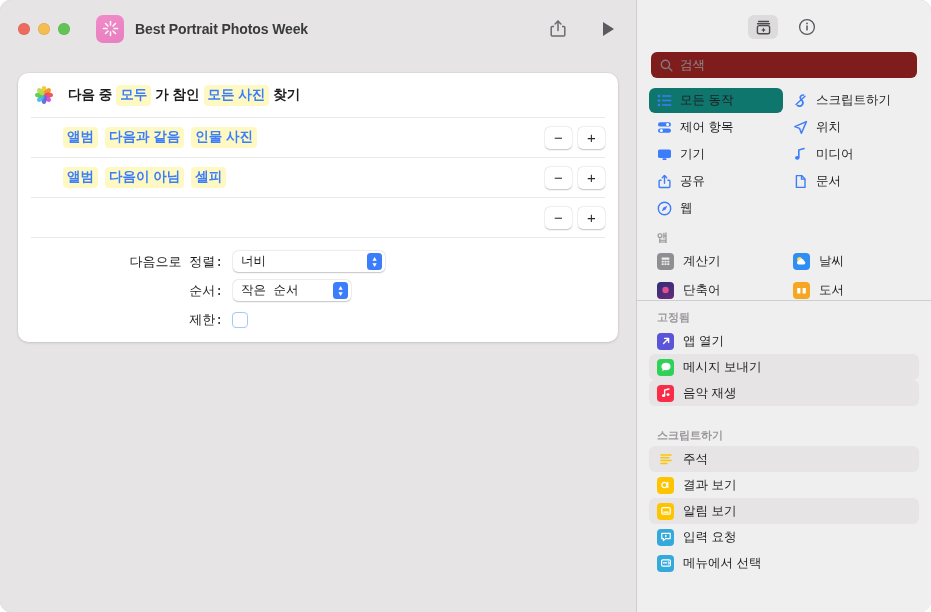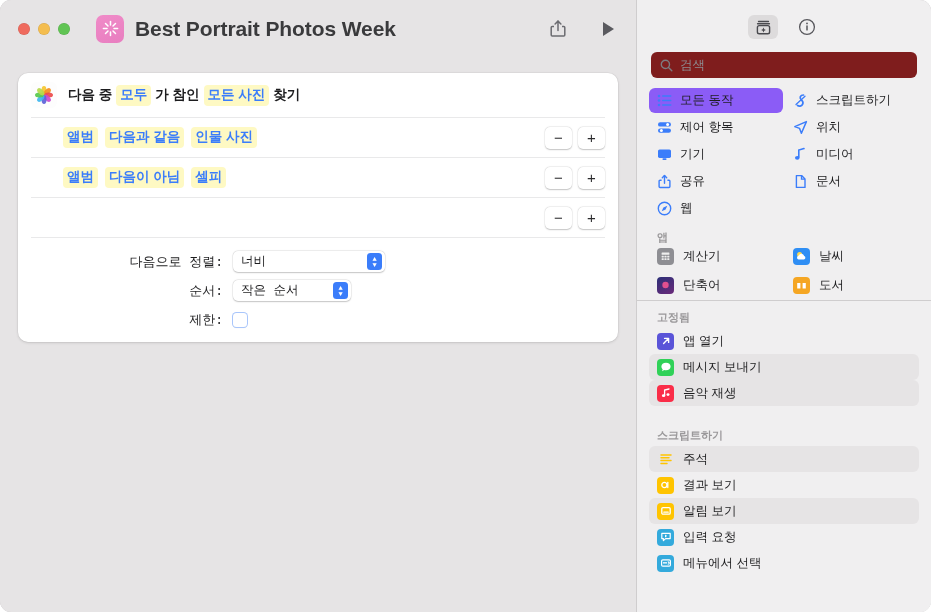--- a/index.html
+++ b/index.html
@@ -33,21 +33,21 @@
 
   #app-icon {
     width: 28px; height: 28px; margin-left: 26px;
     border-radius: 7px;
     background: linear-gradient(160deg, #f08bc8 0%, #e87ec0 100%);
     display: flex; align-items: center; justify-content: center;
     flex: none;
   }
   #doc-title {
     margin-left: 11px;
-    font-size: 21px; font-weight: bold; color: #3a3a3c;
+    font-size: 14px; font-weight: bold; color: #3a3a3c;
     letter-spacing: -0.1px;
   }
   #titlebar-actions {
     margin-left: auto; margin-right: 18px;
     display: flex; align-items: center; gap: 30px;
   }
   .tb-btn { width: 20px; height: 22px; display: flex; align-items: center; justify-content: center; }
 
   
   #editor {
@@ -177,33 +177,33 @@
     margin: 10px 12px 0 12px;
     display: grid; grid-template-columns: 1fr 1fr;
     row-gap: 2px; column-gap: 2px;
   }
   .cat {
     height: 25px; border-radius: 6px;
     display: flex; align-items: center; gap: 8px;
     padding: 0 8px;
     font-size: 12.5px; color: #1d1d1f;
   }
-  .cat.selected { background: #8b5cf6; }
+  .cat.selected { background: #0f766e; }
 
   .sec-title {
     font-size: 11px; color: #9a989a; font-weight: bold;
     margin: 9px 0 3px 20px;
   }
   .app-grid {
     margin: 0 12px;
     display: grid; grid-template-columns: 1fr 1fr;
     row-gap: 3px; column-gap: 2px;
   }
   .app-item {
-    height: 26px; display: flex; gap: 9px;
+    height: 26px; display: flex; align-items: center; gap: 9px;
     padding: 0 8px; font-size: 12.5px; color: #1d1d1f;
   }
   .sq { width: 17px; height: 17px; border-radius: 4px; flex: none;
         display:flex; align-items:center; justify-content:center; }
 
   #clip-apps { height: 74px; overflow: hidden; }
 
   #pinned-pane {
     position: absolute; left: 0; top: 300px;
     width: 294px; height: 312px;

